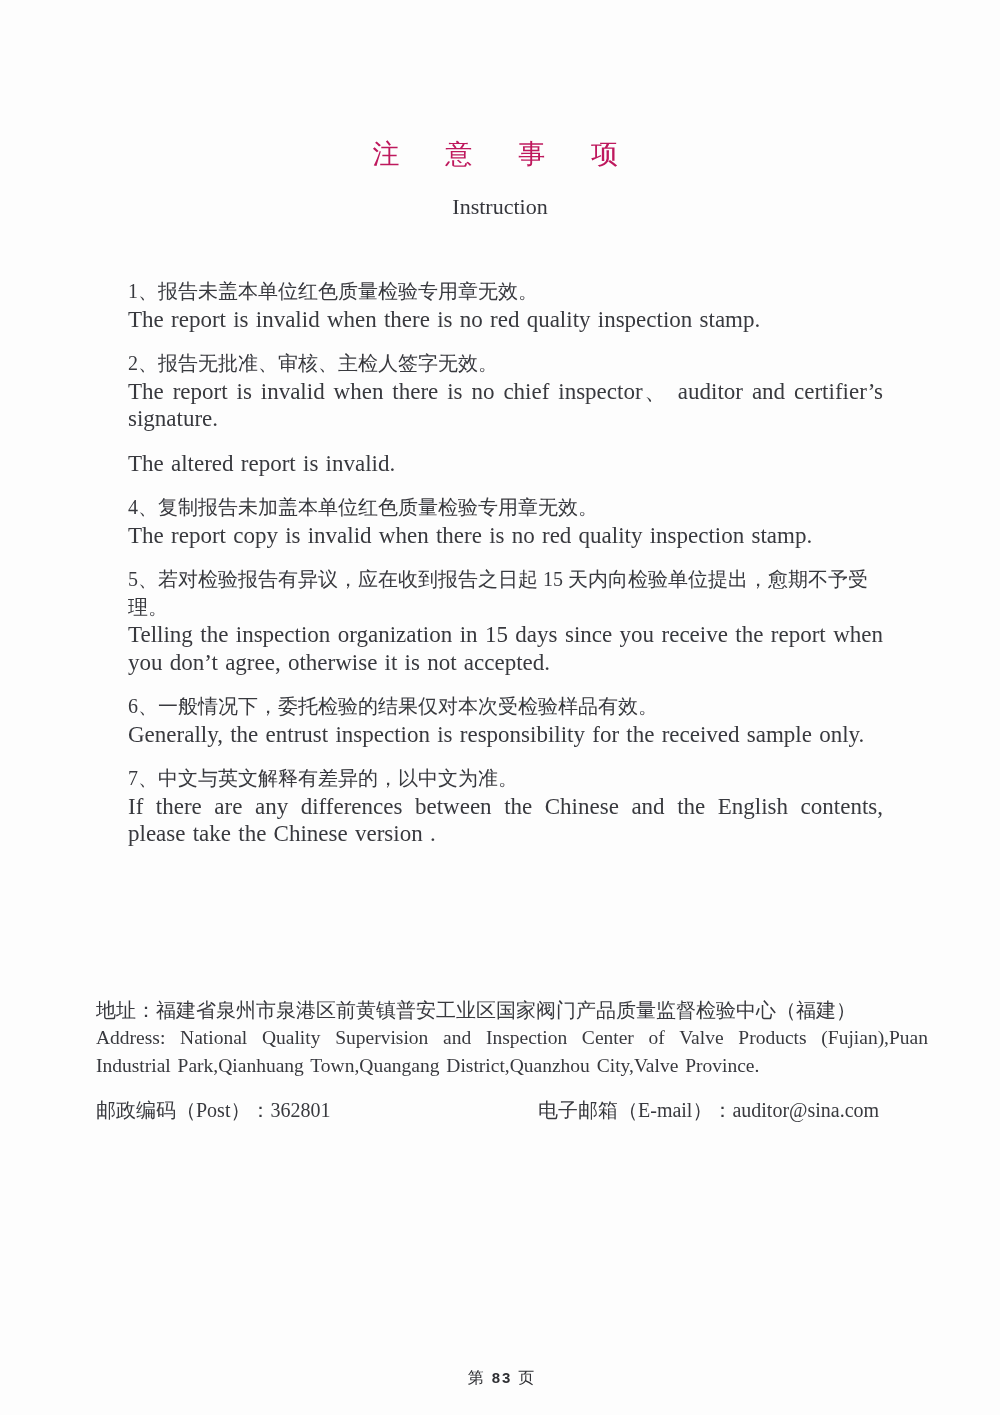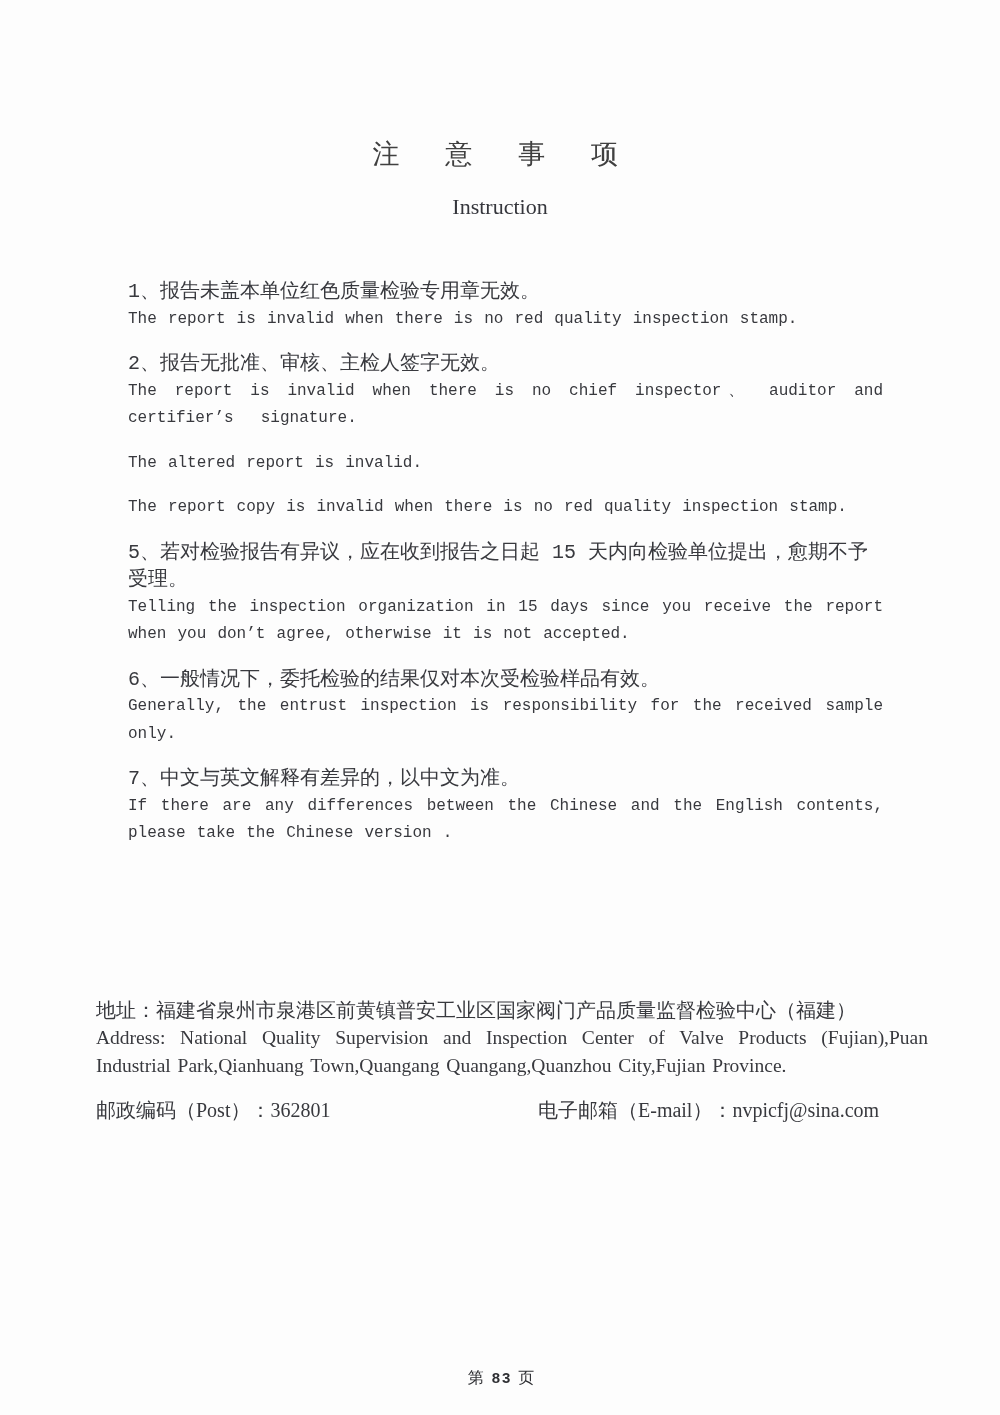--- a/index.html
+++ b/index.html
@@ -16,42 +16,41 @@
     color: #38393e;
     font-family: "Liberation Serif", "DejaVu Serif", serif;
     overflow: hidden;
   }
   .title-cn {
     margin-top: 136px;
     text-align: center;
     font-size: 27px;
     font-weight: 500;
     letter-spacing: 0.35em;
-    color: #404040;
+    color: #be185d;
   }
   .title-en {
     margin-top: 22px;
     text-align: center;
     font-size: 22px;
     color: #35363c;
   }
   .items {
     margin: 58px 117px 0 128px;
-    font-family: Liberation Mono, monospace;
   }
   .item {
     margin-bottom: 17px;
   }
   .item p {
     margin: 0;
     font-size: 20px;
     line-height: 27.5px;
   }
   .item .en {
-    font-size: 16px;
+    font-size: 23px;
     text-align: justify;
     word-spacing: 1.5px;
   }
   .contact {
     margin: 148px 72px 0 96px;
   }
   .contact p {
     margin: 0;
     font-size: 20px;
     line-height: 28px;
@@ -110,20 +109,21 @@
     <div class="item">
       <p class="cn">2、报告无批准、审核、主检人签字无效。</p>
       <p class="en">The report is invalid when there is no chief inspector、 auditor and certifier’s　 signature.</p>
     </div>
 
     <div class="item">
       <p class="en">The altered report is invalid.</p>
     </div>
 
     <div class="item">
+      <p class="cn">4、复制报告未加盖本单位红色质量检验专用章无效。</p>
       <p class="en">The report copy is invalid when there is no red quality inspection stamp.</p>
     </div>
 
     <div class="item">
       <p class="cn">5、若对检验报告有异议，应在收到报告之日起 15 天内向检验单位提出，愈期不予受理。</p>
       <p class="en">Telling the inspection organization in 15 days since you receive the report when you don’t agree, otherwise it is not accepted.</p>
     </div>
 
     <div class="item">
       <p class="cn">6、一般情况下，委托检验的结果仅对本次受检验样品有效。</p>
@@ -131,26 +131,26 @@
     </div>
 
     <div class="item">
       <p class="cn">7、中文与英文解释有差异的，以中文为准。</p>
       <p class="en">If there are any differences between the Chinese and the English contents, please take the Chinese version .</p>
     </div>
   </div>
 
   <div class="contact">
     <p class="addr-cn">地址：福建省泉州市泉港区前黄镇普安工业区国家阀门产品质量监督检验中心（福建）</p>
-    <p class="addr-en">Address: National Quality Supervision and Inspection Center of Valve Products (Fujian),Puan Industrial Park,Qianhuang Town,Quangang Quangang,Quanzhou City,Fujian Province.</p>
+    <p class="addr-en">Address: National Quality Supervision and Inspection Center of Valve Products (Fujian),Puan Industrial Park,Qianhuang Town,Quangang District,Quanzhou City,Valve Province.</p>
 
     <div class="contact-grid">
       <div class="contact-row">
         <div class="contact-cell-left">邮政编码（Post）：362801</div>
-        <div class="contact-cell-right">电子邮箱（E-mail）：nvpicfj@sina.com</div>
+        <div class="contact-cell-right">电子邮箱（E-mail）：auditor@sina.com</div>
       </div>
     </div>
   </div>
 
   <div class="page-footer">
     <span>第</span>
     <span class="num">83</span>
     <span>页</span>
   </div>
 

